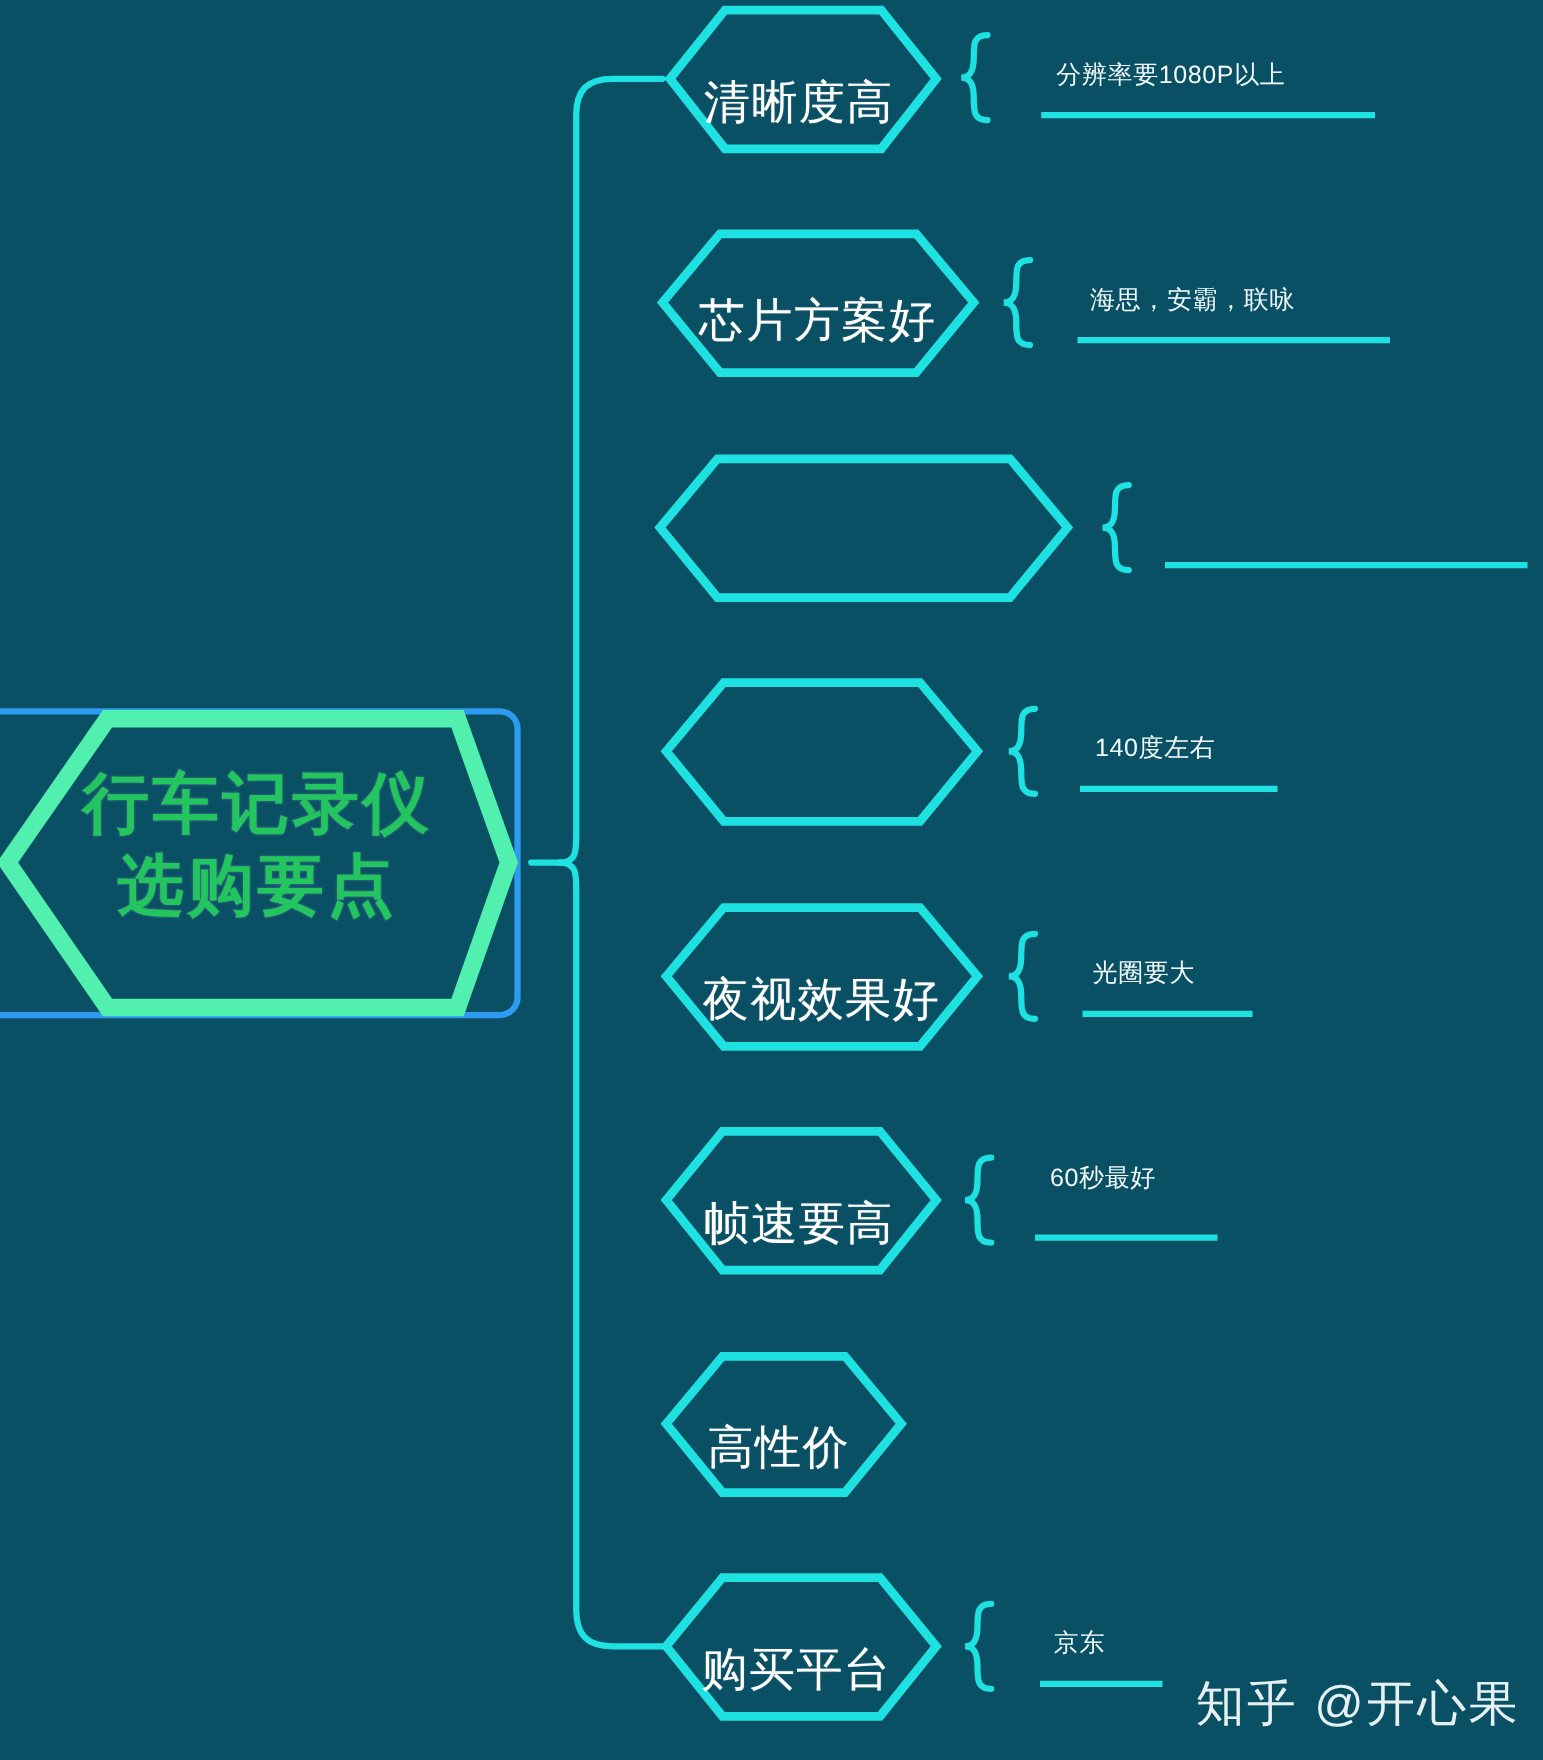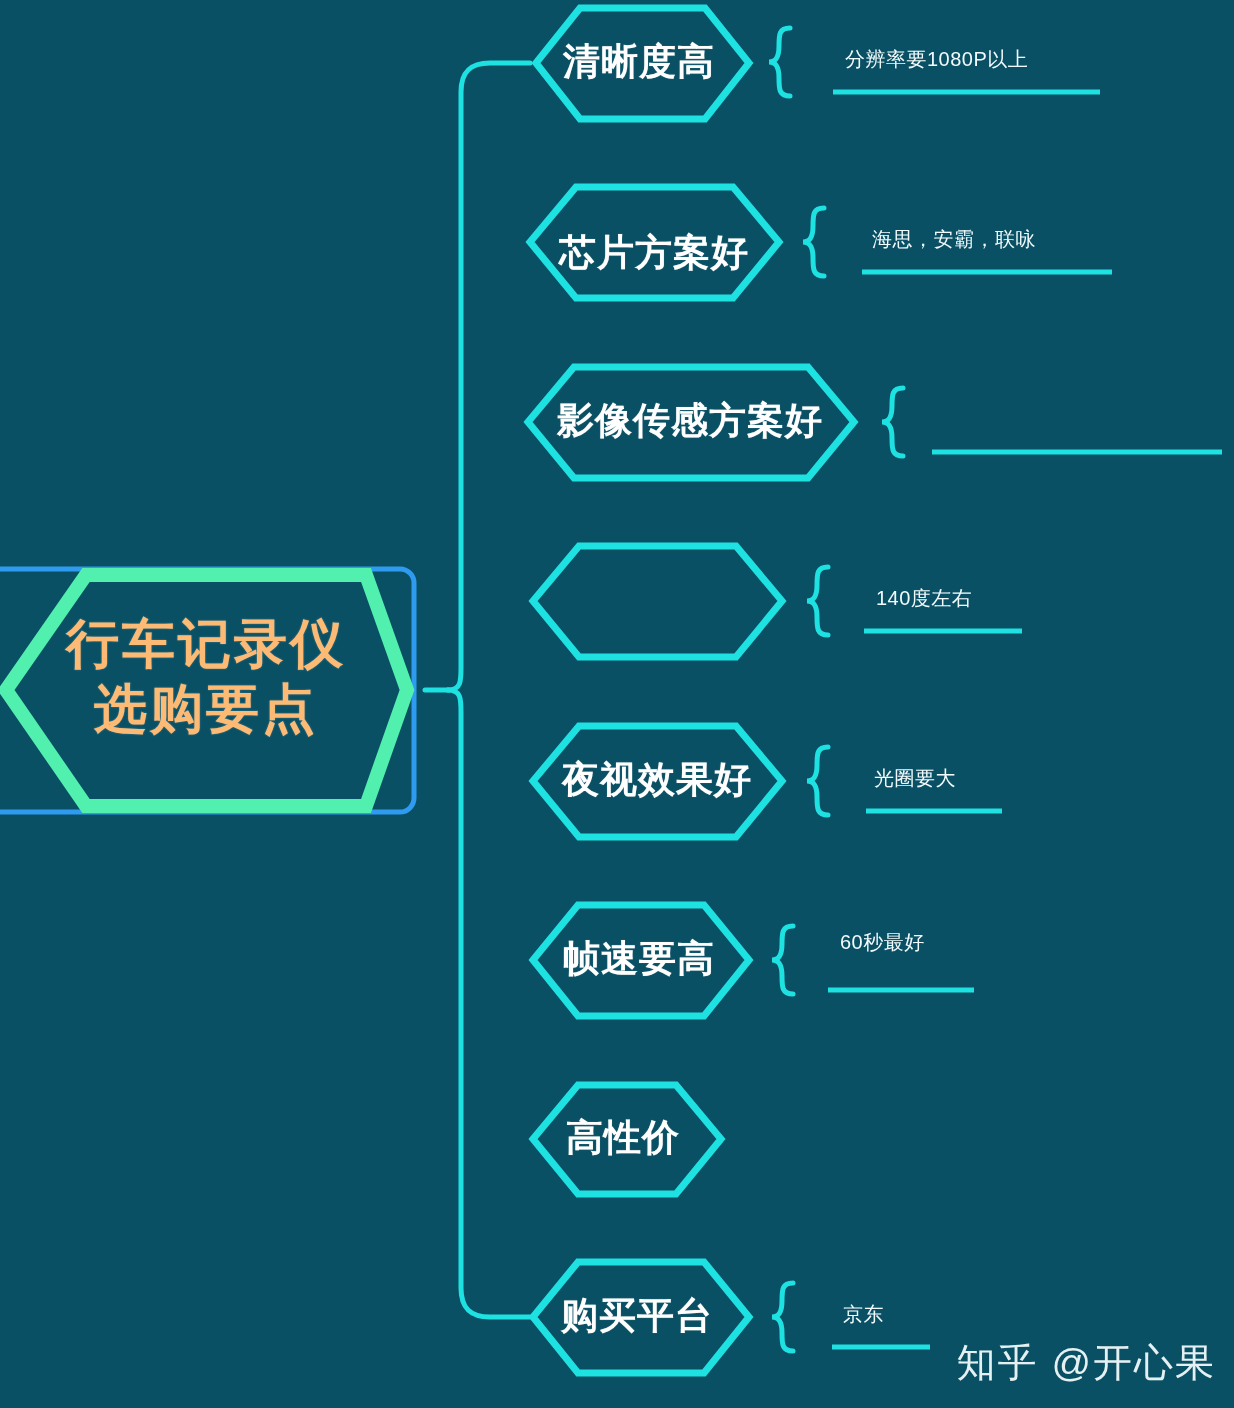--- a/index.html
+++ b/index.html
@@ -30,40 +30,41 @@
     left: 0; top: 0;
     width: 1234px;
     height: 1408px;
     pointer-events: none;
   }
 
   
   .node-label {
     position: absolute;
     color: #ffffff;
-    font-weight: bold;
+    font-weight: normal;
     font-size: 37px;
     letter-spacing: 1px;
     line-height: 1.05;
     white-space: nowrap;
     text-shadow: 0 0 1px rgba(255,255,255,0.35);
+    margin-top: 20px;
   }
 
   .detail-label {
     position: absolute;
     color: #f2fbfd;
     font-weight: normal;
     font-size: 20px;
     letter-spacing: 0.5px;
     white-space: nowrap;
   }
 
   .center-label {
     position: absolute;
-    color: #fdba74;
+    color: #22c55e;
     font-weight: bold;
     font-size: 53px;
     line-height: 1.22;
     letter-spacing: 3px;
     text-align: center;
     white-space: pre;
     text-shadow: 0 0 2px rgba(255,255,255,0.3);
   }
 
   .watermark {
@@ -123,22 +124,21 @@
     <line x1="932" y1="452" x2="1222" y2="452" stroke="#1ee2e2" stroke-width="5"></line>
     <line x1="864" y1="631" x2="1022" y2="631" stroke="#1ee2e2" stroke-width="5"></line>
     <line x1="866" y1="811" x2="1002" y2="811" stroke="#1ee2e2" stroke-width="5"></line>
     <line x1="828" y1="990" x2="974" y2="990" stroke="#1ee2e2" stroke-width="5"></line>
     <line x1="832" y1="1347" x2="930" y2="1347" stroke="#1ee2e2" stroke-width="5"></line>
   </svg>
 
   <div class="center-label" style="left:0px; top:612px; width:412px;"><span>行车记录仪</span><br><span>选购要点</span></div>
 
   <div class="node-label" style="left:563px; top:43px;">清晰度高</div>
-  <div class="node-label" style="left:559px; top:234px;">芯片方案好</div>
-  <div class="node-label" style="left:557px; top:402px;">影像传感方案好</div>
+  <div class="node-label" style="left:559px; top:218px;">芯片方案好</div>
   <div class="node-label" style="left:562px; top:761px;">夜视效果好</div>
   <div class="node-label" style="left:563px; top:940px;">帧速要高</div>
   <div class="node-label" style="left:566px; top:1119px;">高性价</div>
   <div class="node-label" style="left:561px; top:1297px;">购买平台</div>
 
   <div class="detail-label" style="left:845px; top:46px;">分辨率要1080P以上</div>
   <div class="detail-label" style="left:872px; top:226px;">海思，安霸，联咏</div>
   <div class="detail-label" style="left:876px; top:585px;">140度左右</div>
   <div class="detail-label" style="left:874px; top:765px;">光圈要大</div>
   <div class="detail-label" style="left:840px; top:929px;">60秒最好</div>

